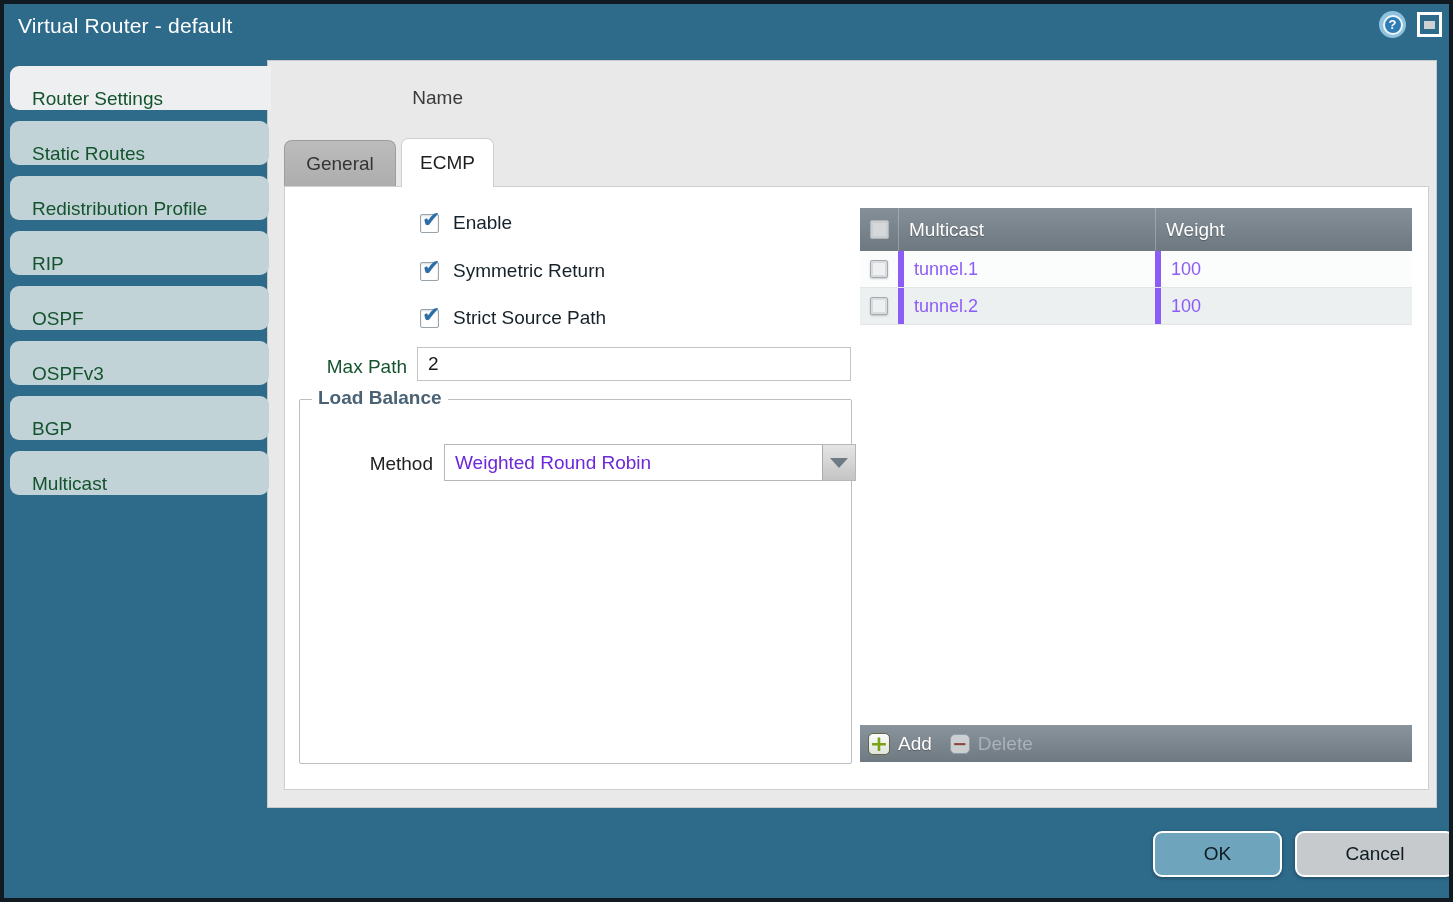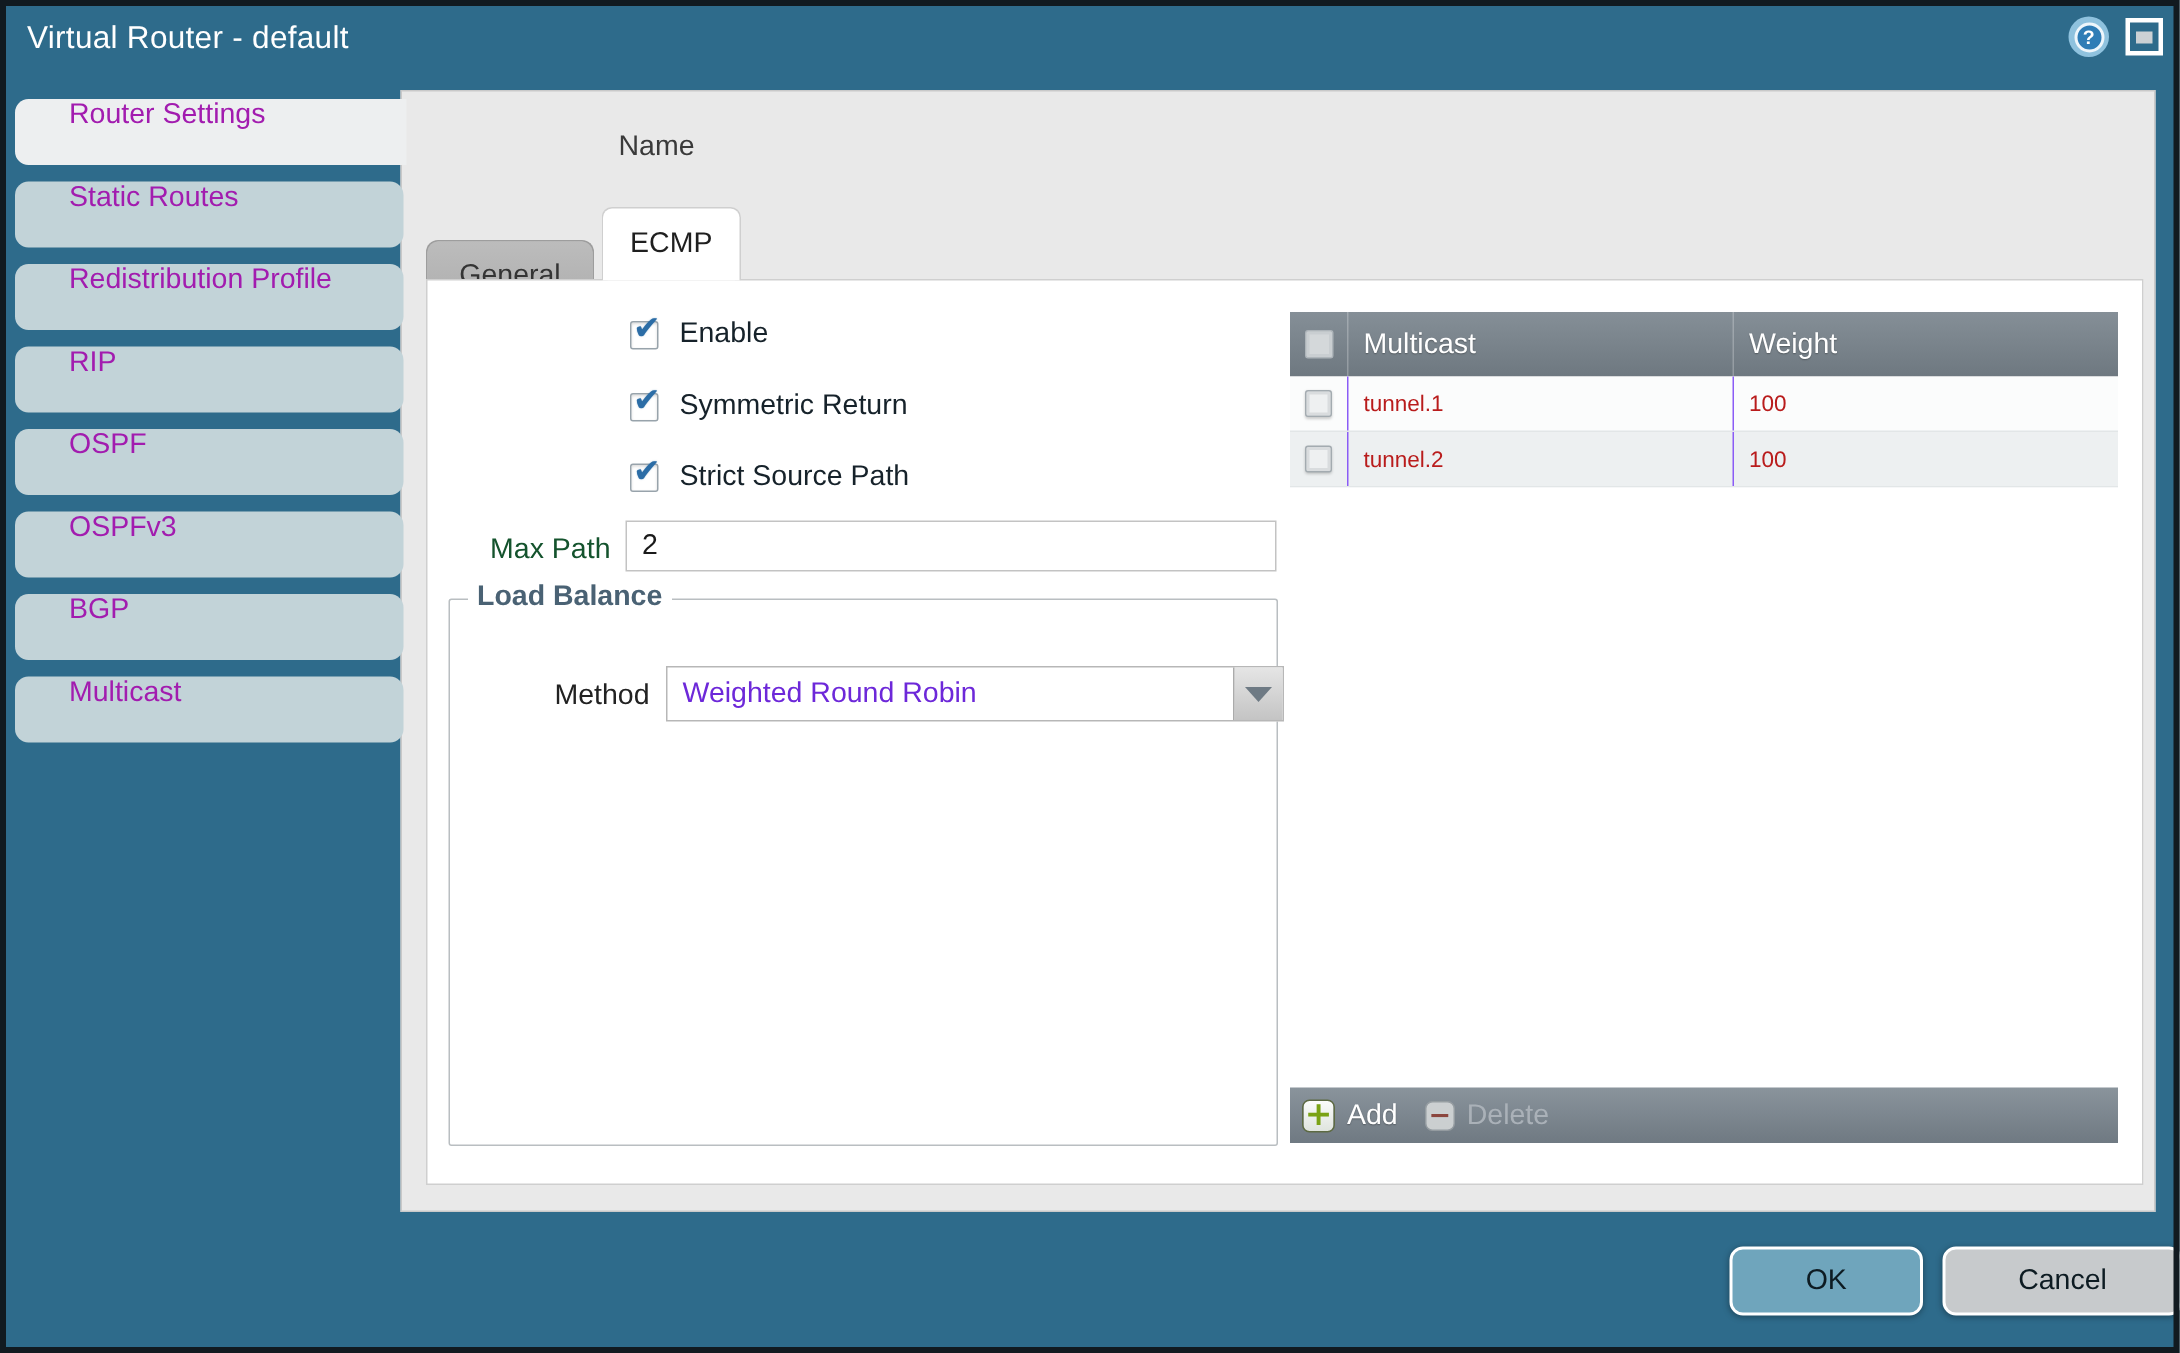--- a/index.html
+++ b/index.html
@@ -27,43 +27,43 @@
   }
   .win-icon {
     position:absolute; left:1417px; top:12px; width:25px; height:25px;
     border:3px solid #fff; display:flex; align-items:center; justify-content:center; cursor:pointer;
   }
   .win-icon-inner { width:11px; height:8px; background:#ccd1d4; }
 
   
   .sidebar { position:absolute; left:10px; top:66px; width:259px; display:flex; flex-direction:column; gap:11px; z-index:5; }
   .side-tab {
-    height:44px; background:#c2d3d8; border-radius:9px; color:#a21caf; font-size:19px;
-    display:flex; align-items:flex-start; padding-left:36px; cursor:pointer;
+    height:44px; background:#c2d3d8; border-radius:9px; color:#14532d; font-size:19px;
+    display:flex; align-items:flex-end; padding-left:22px; cursor:pointer;
   }
   .side-tab.active { background:#edeff0; border-radius:9px 0 0 9px; width:261px; }
 
   
   .panel {
     position:absolute; left:267px; top:60px; width:1170px; height:748px;
     background:#e9e9e9; border:1px solid #c9c9c9; z-index:4;
   }
   .name-label { position:absolute; left:100px; top:26px; width:95px; text-align:right; font-size:19px; color:#3a3a3a; }
   .name-input {
     position:absolute; left:203px; top:18px; width:958px; height:34px;
     background:#fff; border:1px solid #c3c3c3; font-family:"Liberation Sans",sans-serif;
     font-size:19px; color:#1a1a1a; padding:0 10px;
   }
 
   
   .tab-general {
     position:absolute; left:16px; top:79px; width:112px; height:46px;
     background:linear-gradient(#bcbcbc,#adadad); border:1px solid #9d9d9d; border-bottom:none;
     border-radius:8px 8px 0 0; display:flex; align-items:center; justify-content:center;
-    font-size:19px; color:#343434; cursor:pointer; z-index:5;margin-top:20px;
+    font-size:19px; color:#343434; cursor:pointer; z-index:5;
   }
   .tab-ecmp {
     position:absolute; left:133px; top:77px; width:93px; height:49px;
     background:#fff; border:1px solid #cfcfcf; border-bottom:none;
     border-radius:7px 7px 0 0; display:flex; align-items:center; justify-content:center;
     font-size:19px; color:#1f1f1f; cursor:pointer; z-index:7;
   }
 
   
   .content {
@@ -127,22 +127,22 @@
   .cb-header {
     width:19px; height:19px; background:#d4d8da; border:1px solid #aeb5ba; border-radius:2px;
     box-shadow:inset 0 0 0 2px #c9ced1; cursor:pointer;
   }
   .grid-row {
     height:37px; display:grid; grid-template-columns:38px 257px 1fr; align-items:center;
     border-bottom:1px solid #e2e6e7; flex:0 0 auto;
   }
   .grid-row.odd  { background:#fbfcfc; }
   .grid-row.even { background:#edf0f1; }
-  .grid-row .rcell { font-size:15px; color:#b91c1c; padding-left:10px; height:100%; display:flex; align-items:center;
-    border-left:1px solid #8b5cf6; }
+  .grid-row .rcell { font-size:18px; color:#8b5cf6; padding-left:10px; height:100%; display:flex; align-items:center;
+    border-left:6px solid #8b5cf6; }
   .grid-row .rcb-cell { display:flex; align-items:center; justify-content:center; height:100%; }
   .cb-row-box {
     width:18px; height:18px; background:#eef0f1; border:1px solid #a3abb0; border-radius:2px;
     box-shadow:0 1px 2px rgba(0,0,0,.2), inset 0 0 0 2px #d9dcde; cursor:pointer;
   }
   .grid-filler { flex:1; background:#fff; }
   .grid-footer {
     height:37px; background:linear-gradient(#8a949c,#6f7982); flex:0 0 auto;
     display:flex; align-items:center; padding-left:8px; gap:18px;
   }

